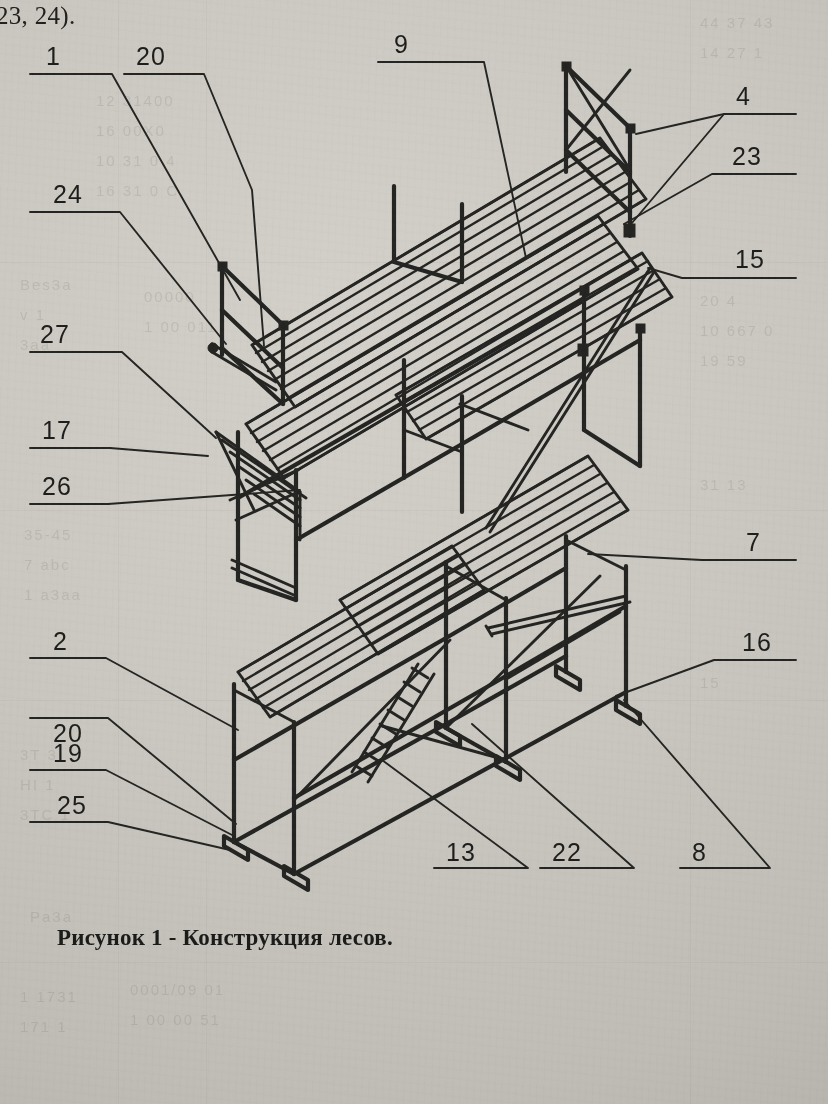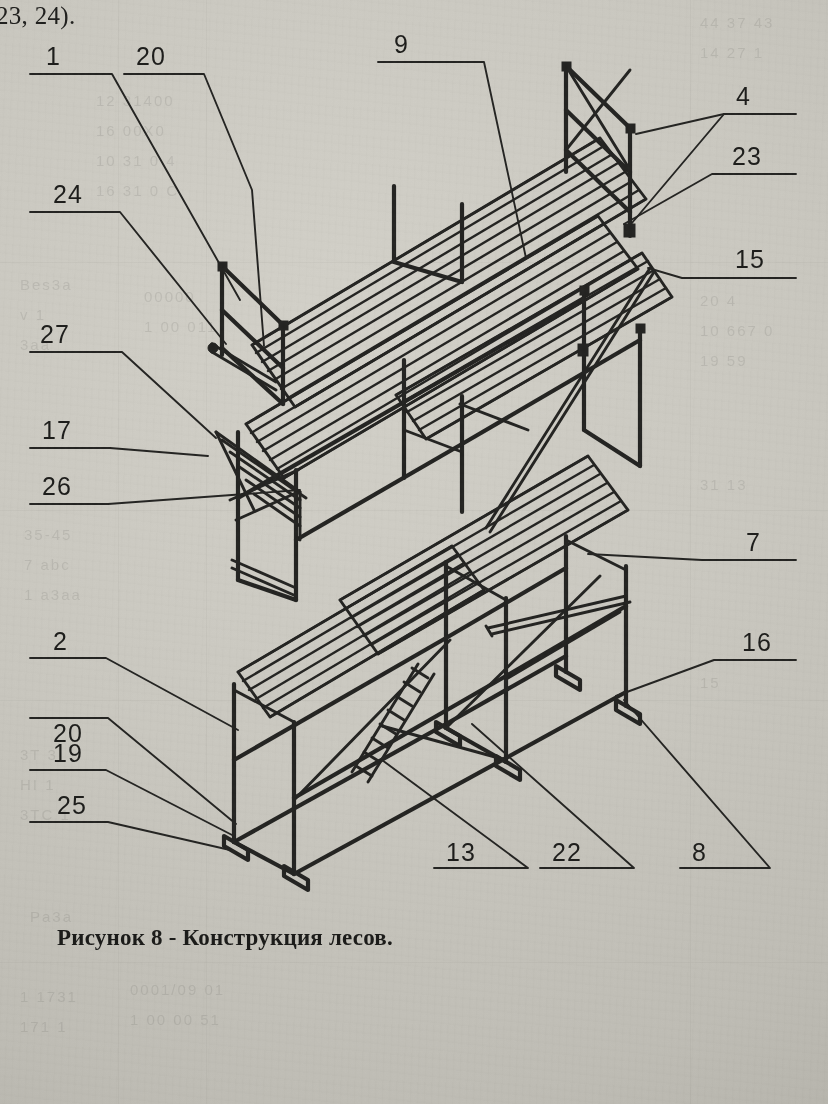--- a/index.html
+++ b/index.html
@@ -437,16 +437,16 @@
   <div class="callout" style="left:736px; top:82px;">4</div>
   <div class="callout" style="left:732px; top:142px;">23</div>
   <div class="callout" style="left:735px; top:245px;">15</div>
   <div class="callout" style="left:746px; top:528px;">7</div>
   <div class="callout" style="left:742px; top:628px;">16</div>
 
   <div class="callout" style="left:446px; top:838px;">13</div>
   <div class="callout" style="left:552px; top:838px;">22</div>
   <div class="callout" style="left:692px; top:838px;">8</div>
 
-  <div class="txt" id="caption">Рисунок 8 - Конструкция лесов.</div>
+  <div class="txt" id="caption">Рисунок 1 - Конструкция лесов.</div>
 
   <div id="paper-grain"></div>
 </div>
 
 </body></html>

